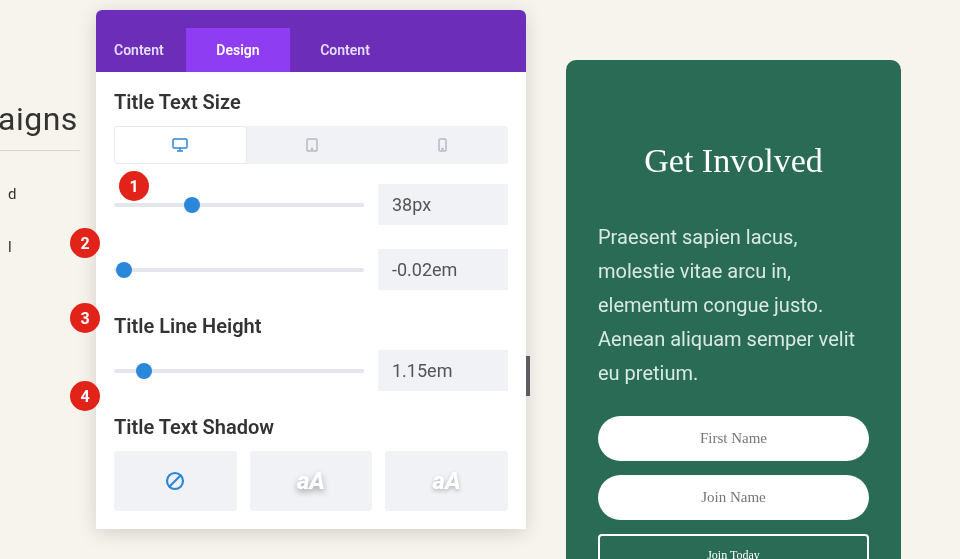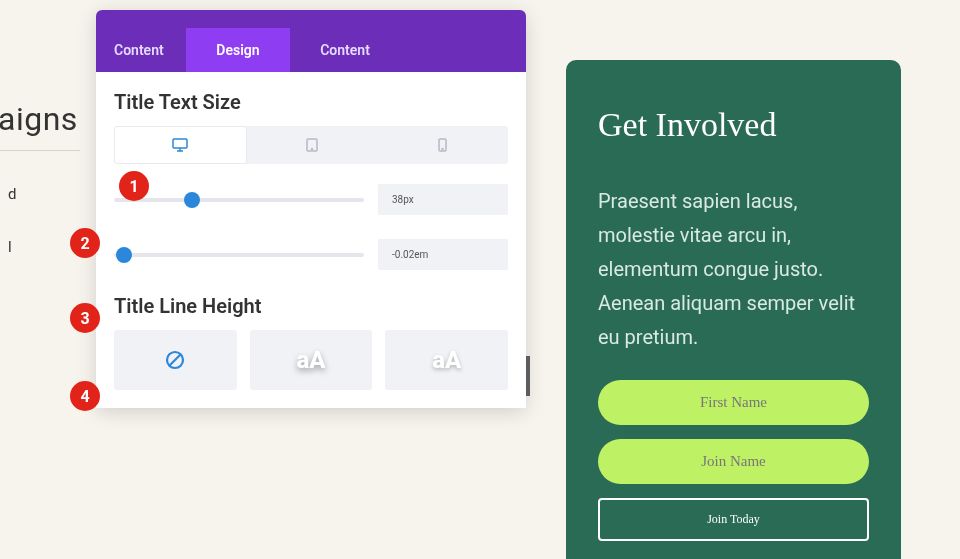--- a/index.html
+++ b/index.html
@@ -137,27 +137,28 @@
   border-radius: 50%;
   position: absolute;
   top: 50%;
   transform: translate(-50%, -50%);
   cursor: pointer;
 }
 .slider-value {
   width: 130px;
   background: #f1f2f5;
   padding: 10px 14px;
-  font-size: 10px;
+  font-size: 18px;
   color: #555;
   border-radius: 1px;
 }
 .shadow-row {
   display: flex;
   gap: 13px;
+  font-style: italic;
 }
 .shadow-item {
   width: 128px;
   height: 60px;
   background: #f1f2f5;
   border-radius: 3px;
   display: flex;
   align-items: center;
   justify-content: center;
   font-size: 24px;
@@ -190,33 +191,35 @@
   left: 566px;
   top: 60px;
   width: 335px;
   background: #2a6b56;
   border-radius: 10px;
   padding: 46px 32px 30px 32px;
   color: #fff;
 }
 .preview-title {
   font-size: 34px;
+  text-align: center;
   font-weight: 400;
   margin-bottom: 18px;
   font-family: Georgia, serif;
+  margin-top: 36px;
 }
 .preview-desc {
   font-size: 20px;
   line-height: 1.7;
   color: #d9e9e3;
   margin-bottom: 26px;
   margin-top: 40px;
 }
 .preview-input {
-  background: #bef264;
+  background: #ffffff;
   border-radius: 999px;
   padding: 14px 0;
   text-align: center;
   color: #777;
   font-size: 15px;
   margin-bottom: 14px;
   font-family: Georgia, serif;
 }
 .preview-button {
   border: 2px solid #fff;
@@ -288,21 +291,28 @@
     </div>
 
     <div class="slider-row">
       <div class="slider-track">
         <div class="slider-thumb" style="left:4%"></div>
       </div>
       <div class="slider-value">-0.02em</div>
     </div>
 
     <div class="setting-label">Title Line Height</div>
-
+    <div class="slider-row">
+      <div class="slider-track">
+        <div class="slider-thumb" style="left:12%"></div>
+      </div>
+      <div class="slider-value">1.15em</div>
+    </div>
+
+    <div class="setting-label">Title Text Shadow</div>
     <div class="shadow-row">
       <div class="shadow-item shadow-none">
         <svg width="22" height="22" viewBox="0 0 22 22" fill="none" stroke="currentColor" stroke-width="2.2">
             <circle cx="11" cy="11" r="8"></circle>
             <line x1="5" y1="17" x2="17" y2="5"></line>
           </svg>
       </div>
       <div class="shadow-item shadow-txt1">aA</div>
       <div class="shadow-item shadow-txt2">aA</div>
     </div>

